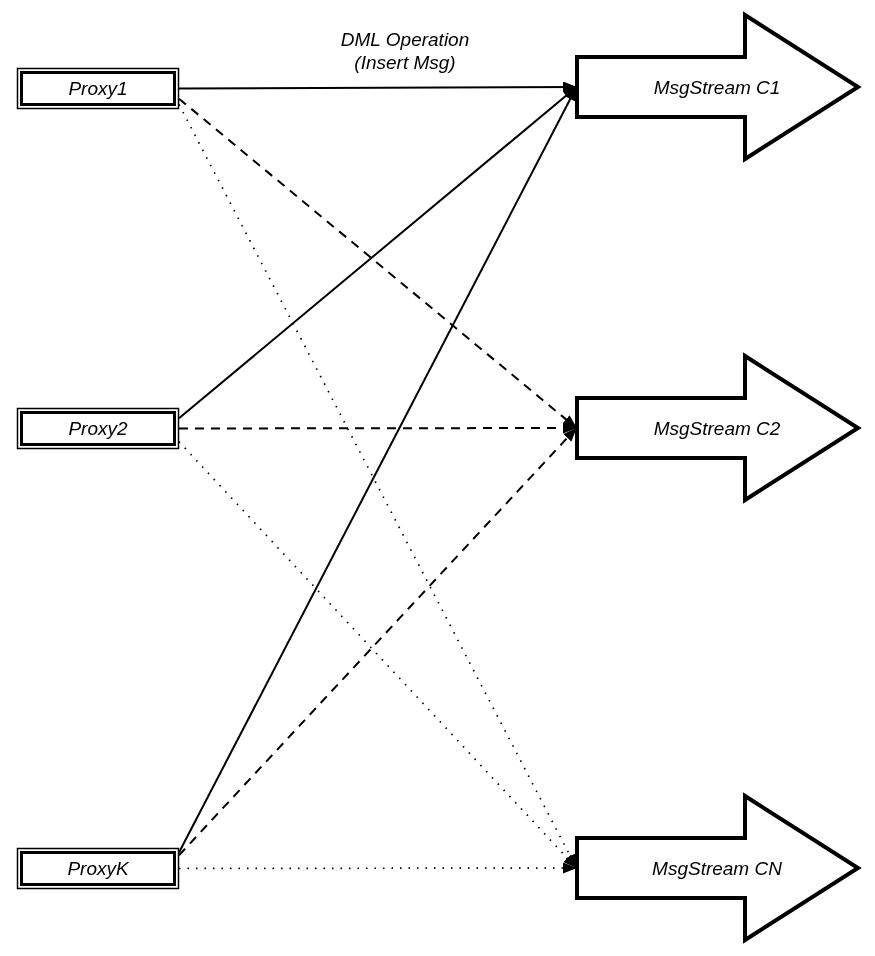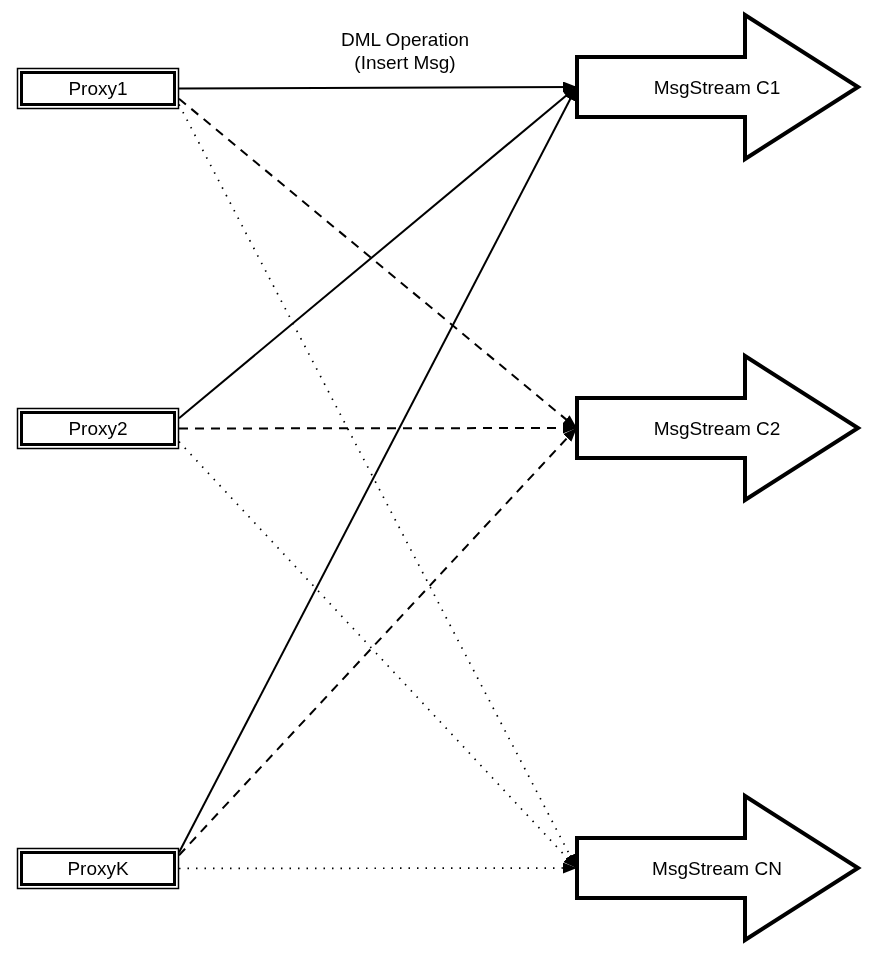--- a/index.html
+++ b/index.html
@@ -5,20 +5,21 @@
   html, body {
     margin: 0;
     padding: 0;
     background: #ffffff;
   }
   .canvas-wrap {
     width: 875px;
     height: 956px;
     background: #ffffff;
     position: relative;
+    font-style: italic;
   }
   svg { display: block; }
   text {
     font-family: "Liberation Sans", sans-serif;
     font-size: 19px;
     fill: #000000;
   }
   .centered { text-anchor: middle; }
   .edge {
     stroke: #000000;

